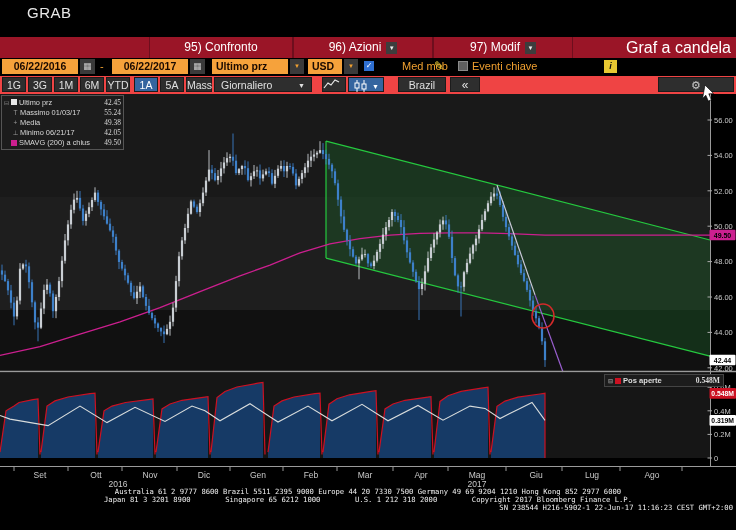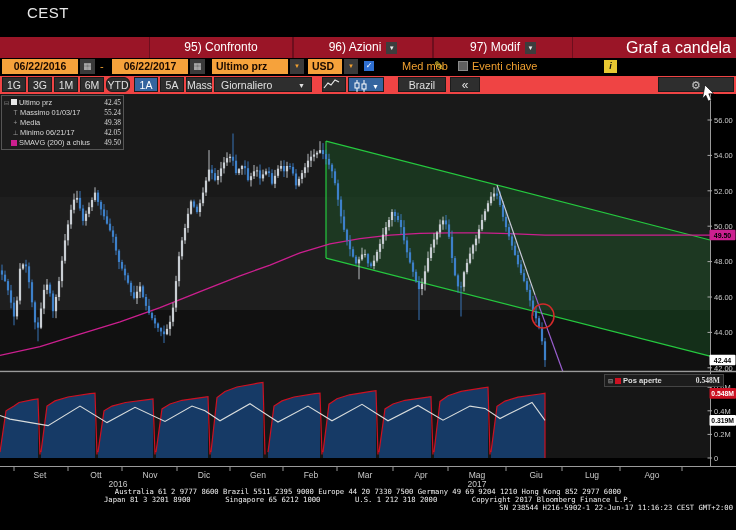--- a/index.html
+++ b/index.html
@@ -59,21 +59,21 @@
     font-family:"DejaVu Sans Mono",monospace;font-size:7.2px;line-height:7.9px;}
   .fcenter{text-align:center;white-space:pre;}
   .fright{text-align:right;padding-right:3px;white-space:pre;}
   svg{position:absolute;left:0;top:0;}
 </style>
 </head>
 <body>
 
 <div id="stage">
 
-  <div class="abs" id="grab-title">CEST</div>
+  <div class="abs" id="grab-title">GRAB</div>
 
   <div class="abs" id="row1">
     <div id="r1tabs">
         <div class="abs r1tab" style="left: 149px; width: 142px;">95) Confronto</div>
         <div class="abs r1tab" style="left: 293px; width: 138px;">96) Azioni<span class="r1arrow">▼</span></div>
         <div class="abs r1tab" style="left: 433px; width: 138px;">97) Modif<span class="r1arrow">▼</span></div>
       </div>
     <div class="abs" id="chart-type-label">Graf a candela</div>
   </div>
 
@@ -94,21 +94,21 @@
     <div class="abs amberlabel" style="left:472px;">Eventi chiave</div>
     <div class="abs" id="info-badge" style="left:604px;">i</div>
   </div>
 
   <div class="abs" id="row3">
     <div id="periods">
         <div class="abs pbtn" style="left: 2px; width: 24px;">1G</div>
         <div class="abs pbtn" style="left: 28px; width: 24px;">3G</div>
         <div class="abs pbtn" style="left: 54px; width: 24px;">1M</div>
         <div class="abs pbtn" style="left: 80px; width: 24px;">6M</div>
-        <div class="abs pbtn" style="left: 106px; width: 24px; border-radius: 6px;">YTD</div>
+        <div class="abs pbtn" style="left: 106px; width: 24px;">YTD</div>
         <div class="abs pbtn sel" style="left: 134px; width: 24px;">1A</div>
         <div class="abs pbtn" style="left: 160px; width: 24px;">5A</div>
         <div class="abs pbtn" style="left: 186px; width: 26px;">Mass</div>
       </div>
     <div class="abs pbtn" style="left:214px;width:98px;text-align:left;padding:0 6px;">
       <span>Giornaliero</span>
       <span style="float:right;font-size:7px;">▼</span>
     </div>
     <div class="abs iconbtn" style="left:322px;width:24px;">
       <svg width="18" height="12" viewBox="0 0 18 12">

